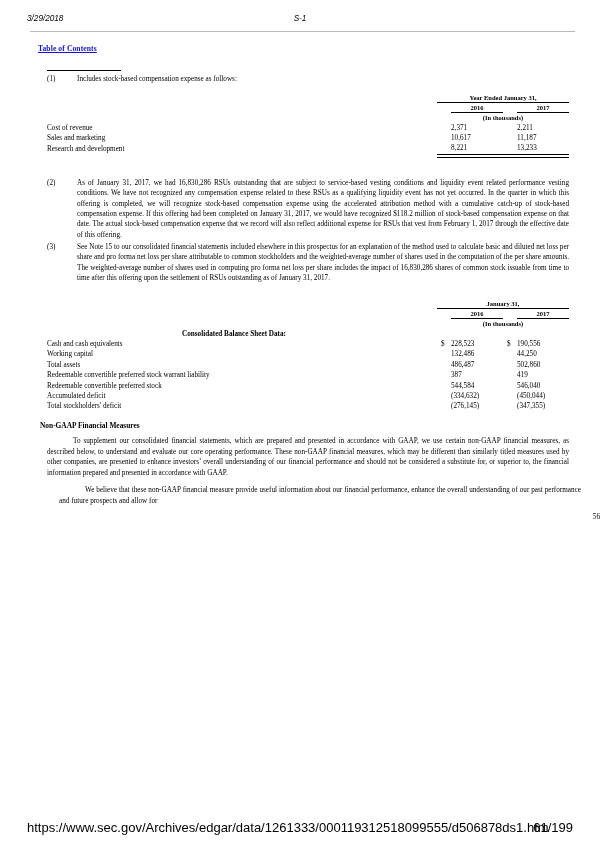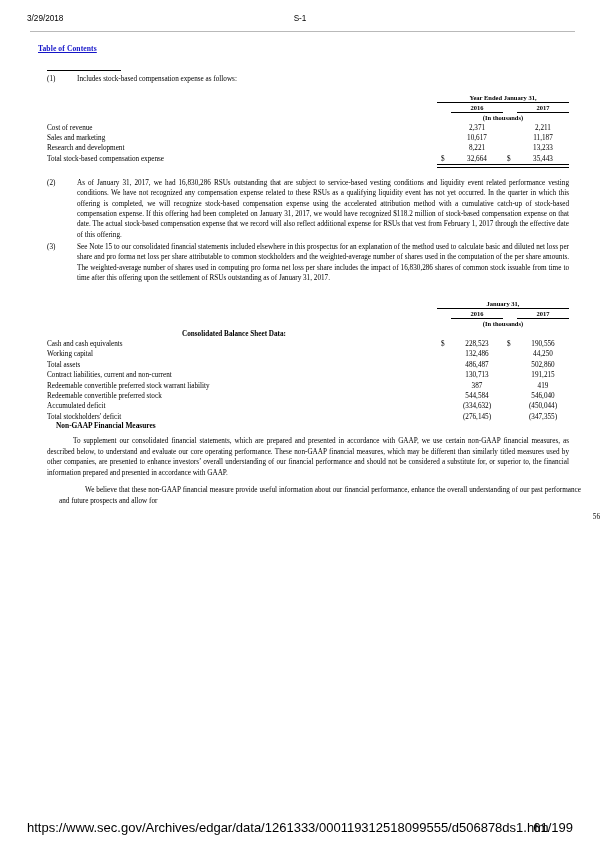--- a/index.html
+++ b/index.html
@@ -20,20 +20,21 @@
   
   .print-header {
     position: absolute;
     top: 14px;
     left: 0;
     width: 600px;
     height: 14px;
     font-family: "Liberation Sans", "DejaVu Sans", sans-serif;
     font-size: 8.2px;
     color: #000;
+    font-style: italic;
   }
   .print-header .ph-date {
     position: absolute;
     left: 27px;
     top: 0;
     white-space: nowrap;
   }
   .print-header .ph-title {
     position: absolute;
     left: 0;
@@ -124,21 +125,21 @@
     text-align: left;
     padding-right: 6px !important;
   }
   .tbl-gap { width: 10px; }
   .tbl-cur {
     width: 10px;
     text-align: left;
     padding-left: 4px !important;
   }
   .tbl-num {
-    text-align: center;
+    text-align: left;
     width: 52px;
   }
 
   .hdr-span {
     text-align: center;
     font-weight: bold;
     font-size: 6.5px;
     border-bottom: 1px solid #000;
     line-height: 9px;
   }
@@ -176,21 +177,21 @@
     left: 47px;
     width: 522px;
     font-size: 7.2px;
     line-height: 10.5px;
     text-align: justify;
   }
   .para .indent { display: inline-block; width: 26px; }
 
   #heading-nongaap {
     position: absolute;
-    left: 56px;
+    left: 40px;
     top: 421px;
     font-size: 7.4px;
     font-weight: bold;
   }
   #para-nongaap-1 { top: 436px; }
   #para-nongaap-2 { top: 485px; margin-left: 12px; }
 
   .page-num {
     position: absolute;
     top: 513px;
@@ -283,28 +284,20 @@
       </tr>
       <tr>
         <td class="tbl-label">Research and development</td>
         <td class="tbl-gap"></td>
         <td class="tbl-cur"></td>
         <td class="tbl-num">8,221</td>
         <td class="tbl-cur"></td>
         <td class="tbl-num">13,233</td>
       </tr>
 
-      <tr>
-        <td class="tbl-label">Total stock-based compensation expense</td>
-        <td class="tbl-gap"></td>
-        <td class="tbl-cur">$</td>
-        <td class="tbl-num">32,664</td>
-        <td class="tbl-cur">$</td>
-        <td class="tbl-num">35,443</td>
-      </tr>
       <tr class="dbl-rule">
         <td class="tbl-label"></td>
         <td class="tbl-gap"></td>
         <td class="rl" colspan="2"></td>
         <td class="rl" colspan="2"></td>
       </tr>
     </tbody>
   </table>
 
   <div class="footnote" id="footnote-2">
@@ -365,28 +358,20 @@
       </tr>
       <tr>
         <td class="tbl-label">Total assets</td>
         <td class="tbl-gap"></td>
         <td class="tbl-cur"></td>
         <td class="tbl-num">486,487</td>
         <td class="tbl-cur"></td>
         <td class="tbl-num">502,860</td>
       </tr>
       <tr>
-        <td class="tbl-label">Contract liabilities, current and non-current</td>
-        <td class="tbl-gap"></td>
-        <td class="tbl-cur"></td>
-        <td class="tbl-num">130,713</td>
-        <td class="tbl-cur"></td>
-        <td class="tbl-num">191,215</td>
-      </tr>
-      <tr>
         <td class="tbl-label">Redeemable convertible preferred stock warrant liability</td>
         <td class="tbl-gap"></td>
         <td class="tbl-cur"></td>
         <td class="tbl-num">387</td>
         <td class="tbl-cur"></td>
         <td class="tbl-num">419</td>
       </tr>
       <tr>
         <td class="tbl-label">Redeemable convertible preferred stock</td>
         <td class="tbl-gap"></td>

